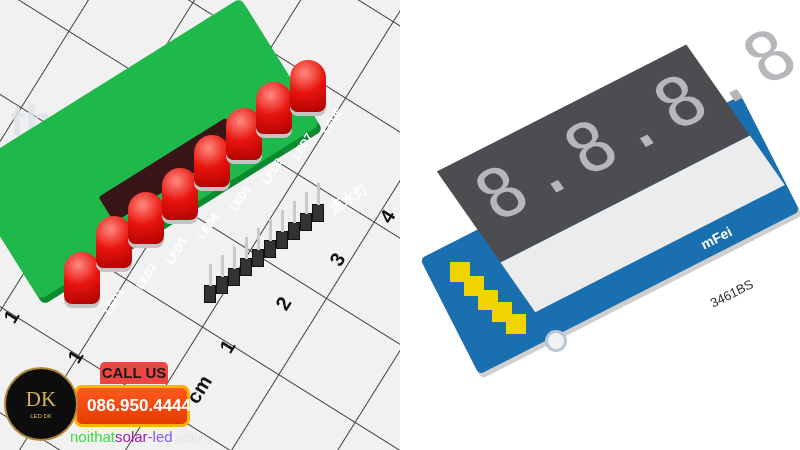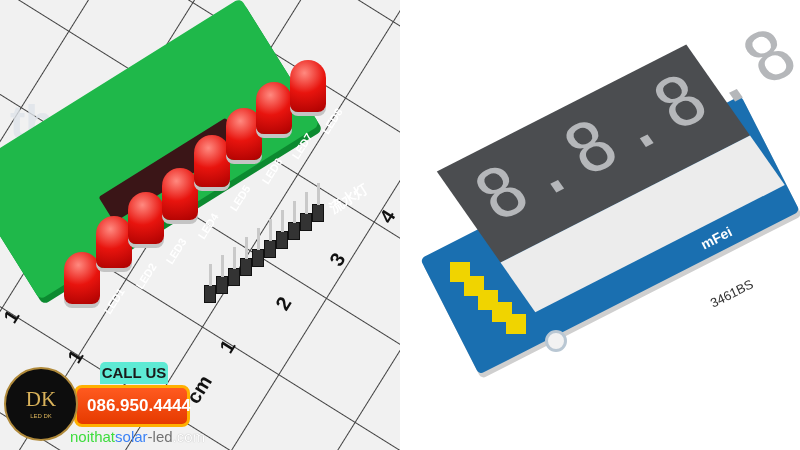--- a/index.html
+++ b/index.html
@@ -15,24 +15,24 @@
   .pcb{position:absolute;left:40px;top:150px;width:330px;height:150px;background:#1fb84a;transform:rotate(-32deg);transform-origin:left bottom;border-radius:6px;box-shadow:0 6px 0 #0c8a30}
   .resistor{position:absolute;left:95px;top:155px;width:150px;height:30px;background:#3a1517;transform:rotate(-32deg);border-radius:3px}
   .led{position:absolute;width:36px;height:52px;background:radial-gradient(circle at 40% 25%,#ff8a80,#e8140e 45%,#a80000);border-radius:18px 18px 8px 8px;box-shadow:0 4px 0 #c4c4c4}
   .led-label{position:absolute;color:#fff;font-size:11px;font-weight:bold;transform:rotate(-58deg)}
   .pin{position:absolute;width:12px;height:18px;background:#333;border:1px solid #111}
   .pin::before{content:"";position:absolute;left:4px;top:-22px;width:3px;height:22px;background:#c9c9c9}
   
   .logo{position:absolute;left:4px;top:367px;width:74px;height:74px;border-radius:50%;background:#0d0d0d;border:2px solid #b08a3b;display:flex;flex-direction:column;align-items:center;justify-content:center;color:#d9b25a;z-index:5}
   .logo .mono{font-family:"Liberation Serif",serif;font-size:21px;line-height:1}
   .logo .tiny{font-size:6px;margin-top:3px}
-  .callus{position:absolute;left:100px;top:362px;width:68px;height:22px;background:#5eead4;border-radius:5px 5px 0 0;color:#1a1a1a;font-weight:bold;font-size:15px;text-align:center;line-height:22px;z-index:4}
+  .callus{position:absolute;left:100px;top:362px;width:68px;height:22px;background:#ef4444;border-radius:5px 5px 0 0;color:#1a1a1a;font-weight:bold;font-size:15px;text-align:center;line-height:22px;z-index:4}
   .phone{position:absolute;left:74px;top:385px;width:116px;height:42px;background:linear-gradient(#ff5a1f,#e63a00);border:3px solid #ffb000;border-radius:8px;color:#fff;font-weight:bold;font-size:17px;text-align:left;line-height:36px;z-index:4;padding-left:10px}
   .site{position:absolute;left:70px;top:428px;font-size:15px;z-index:4}
-  .site .a{color:#3ddc3d}.site .b{color:#3b82f6}.site .c{color:#737373}.site .d{color:#ffffff;text-shadow:0 0 1px #999}
+  .site .a{color:#3ddc3d}.site .b{color:#a21caf}.site .c{color:#8b5cf6}.site .d{color:#ffffff;text-shadow:0 0 1px #999}
   
   .blue-pcb{position:absolute;left:30px;top:170px;width:360px;height:130px;background:#1a6fb0;transform:rotate(-27deg);border-radius:5px;box-shadow:0 5px 0 #cfcfcf}
   .display{position:absolute;left:65px;top:95px;width:280px;height:150px;transform:rotate(-27deg) skewX(8deg);}
   .display .face{position:absolute;left:0;top:0;width:100%;height:110px;background:#4b4d50}
   .display .side{position:absolute;left:0;top:110px;width:100%;height:60px;background:#ececec}
   .digits{position:absolute;left:20px;top:14px;color:#b5b7ba;font-family:"DejaVu Sans Mono",monospace;font-size:70px;letter-spacing:8px;line-height:1}
   .partno{position:absolute;left:150px;top:125px;color:#333;font-size:13px;font-style:italic}
   .brand{position:absolute;left:300px;top:230px;color:#fff;font-size:14px;font-weight:bold;transform:rotate(-27deg)}
   .header-pin{position:absolute;width:20px;height:20px;background:#f0d400}
   .hole{position:absolute;width:22px;height:22px;border-radius:50%;background:#f2f2f2;border:3px solid #b9c7d3}

